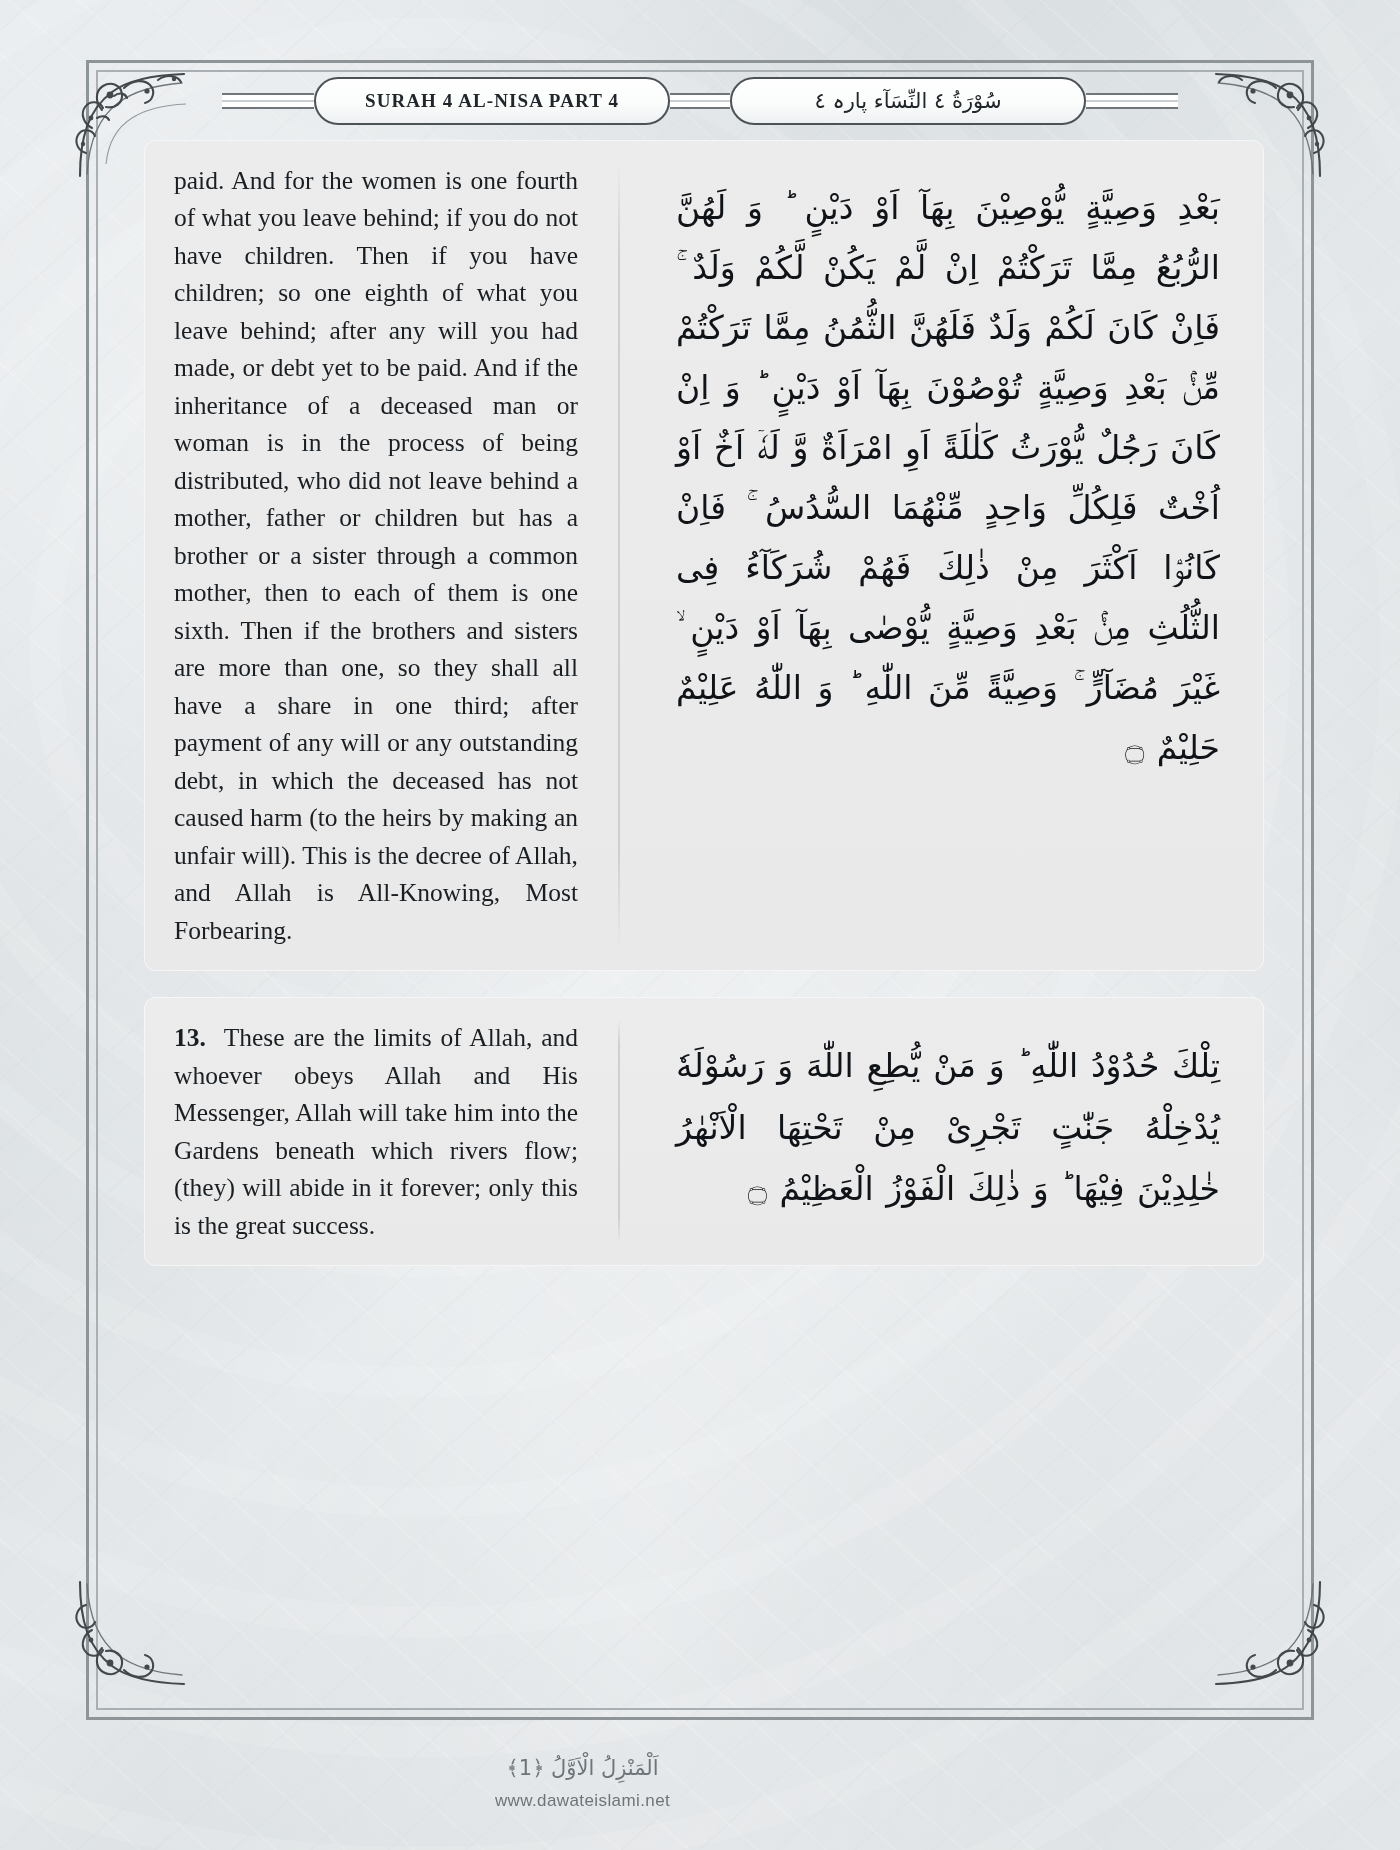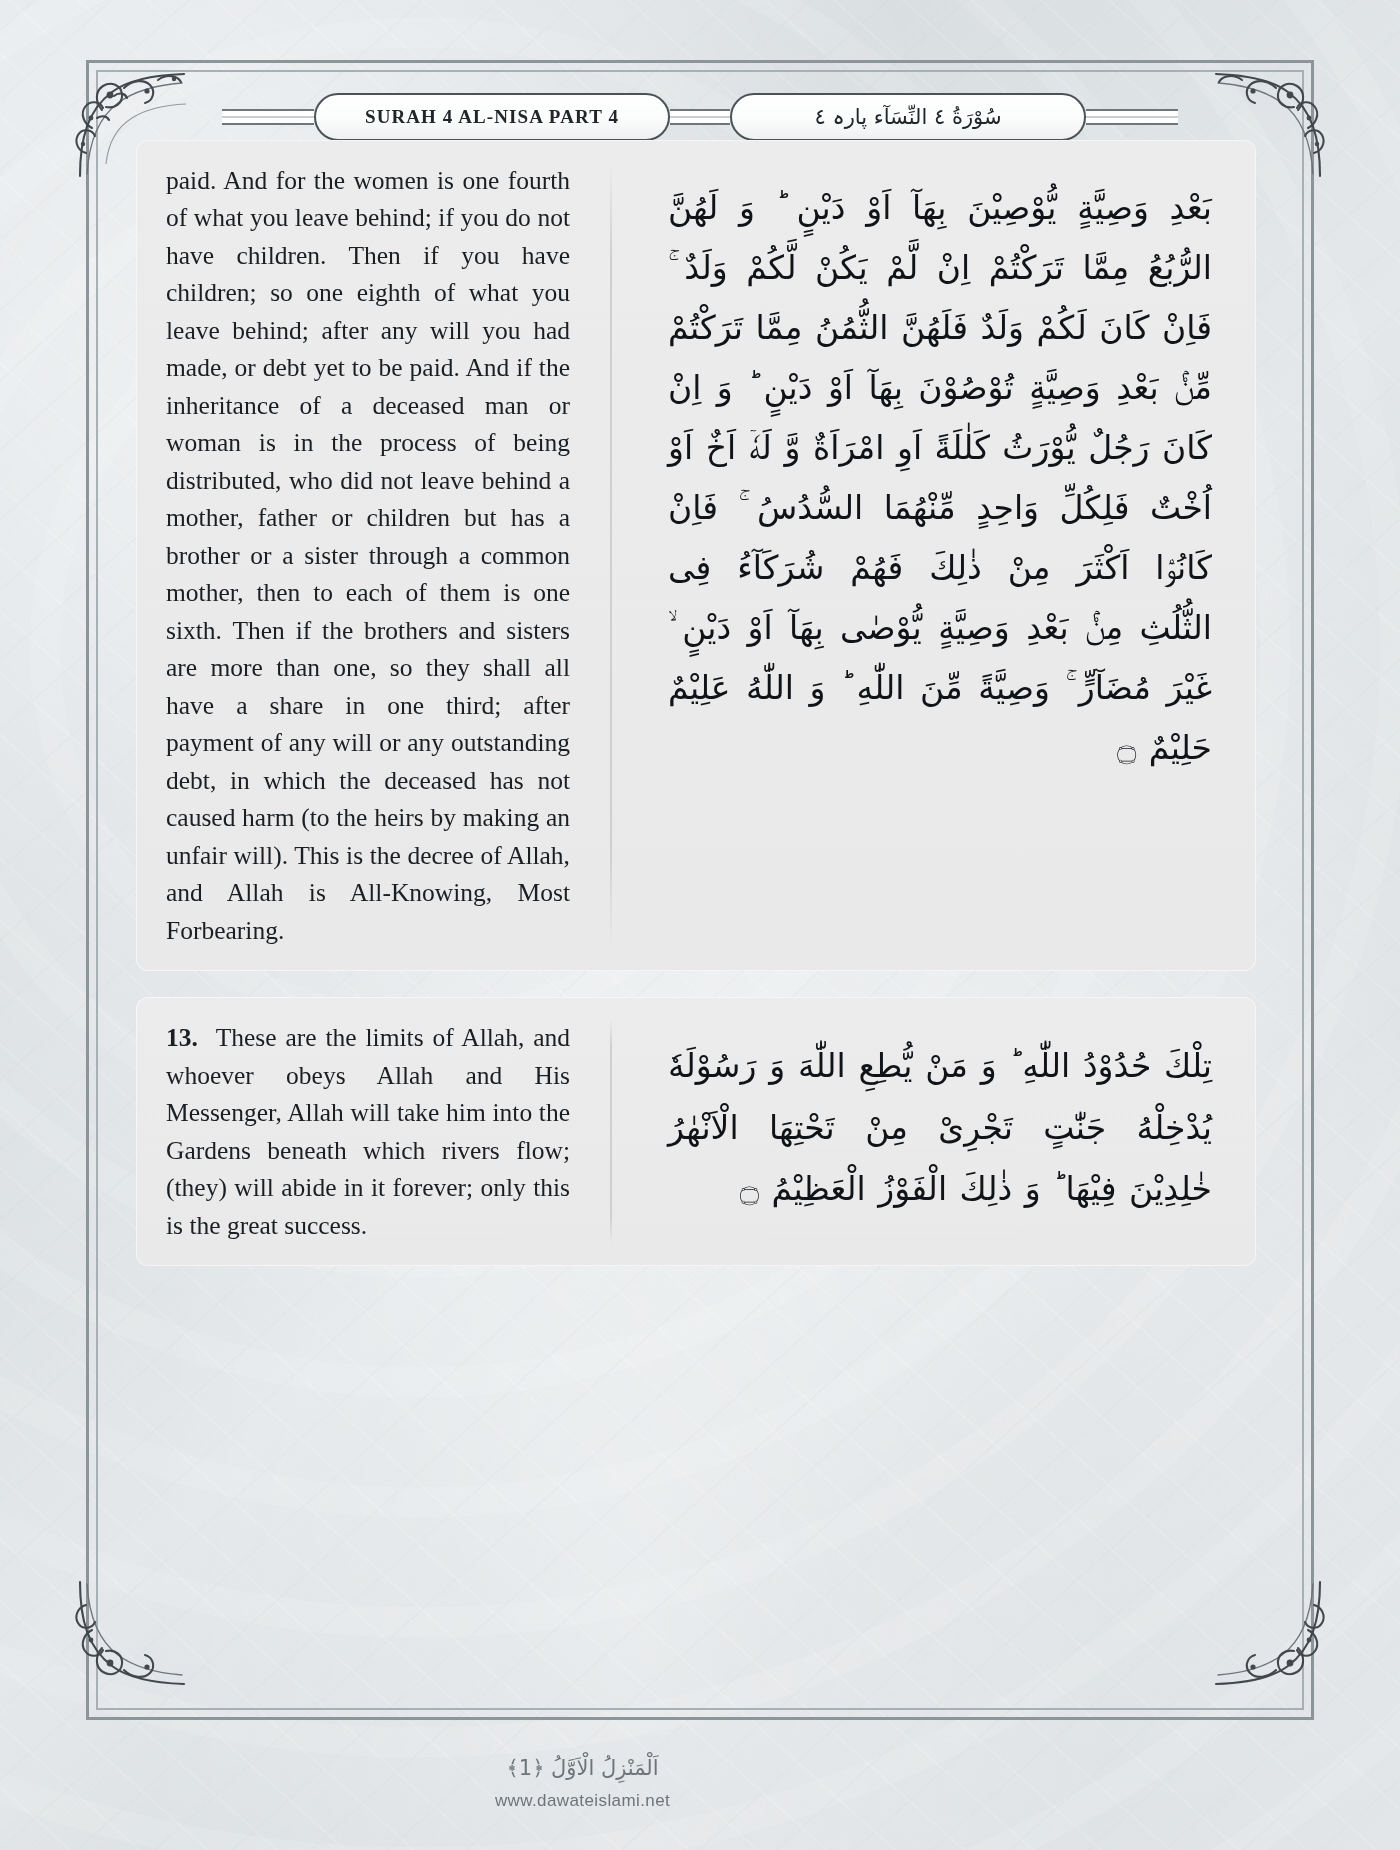--- a/index.html
+++ b/index.html
@@ -67,21 +67,21 @@
   }
   .corner svg { width: 130px; height: 130px; display: block; }
   .corner.tl { left: 62px;  top: 58px; }
   .corner.tr { left: 1208px; top: 58px;  transform: scaleX(-1); }
   .corner.bl { left: 62px;  top: 1570px; transform: scaleY(-1); }
   .corner.br { left: 1208px; top: 1570px; transform: scale(-1,-1); }
 
   
   .header-band {
     position: absolute;
-    left: 120px;  top: 94px;
+    left: 120px;  top: 78px;
     width: 1160px; height: 46px;
     display: flex;
     align-items: center;
     justify-content: center;
   }
   .hdr-rail {
     flex: 0 0 auto;
     height: 12px;
     width: 60px;
     border-top: 2px solid #6f767b;
@@ -114,21 +114,21 @@
     font-family: "DejaVu Sans", sans-serif;
     font-size: 21px;
     color: #20262a;
     direction: rtl;
     white-space: nowrap;
   }
 
   
   .content {
     position: absolute;
-    left: 136px;  top: 140px;
+    left: 144px;  top: 140px;
     width: 1120px; height: 1420px;
   }
   .verse-block {
     display: flex;
     gap: 22px;
     background: linear-gradient(#ececec 0%, #e9e9e9 100%);
     border-radius: 12px;
     margin-bottom: 26px;
     padding: 22px 0 22px 0;
     box-shadow: 0 0 0 1px rgba(255,255,255,.55) inset;

